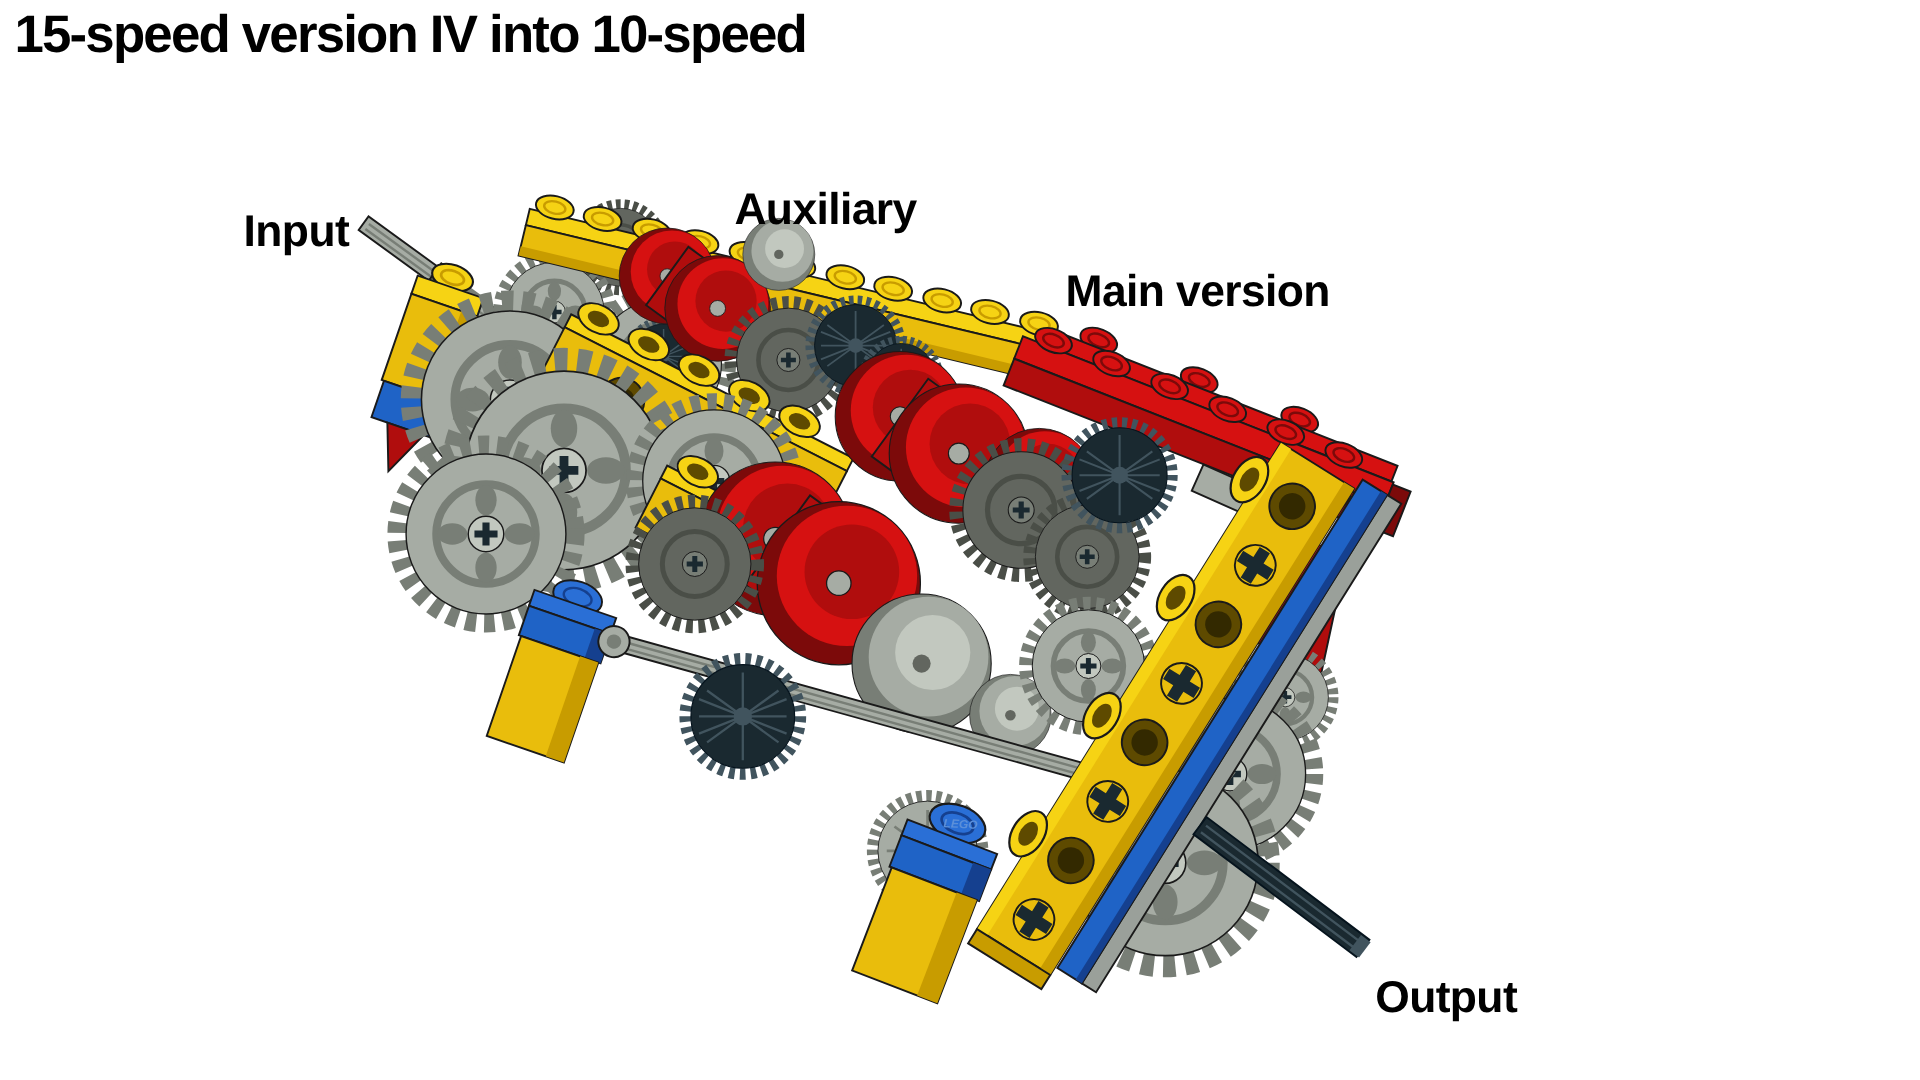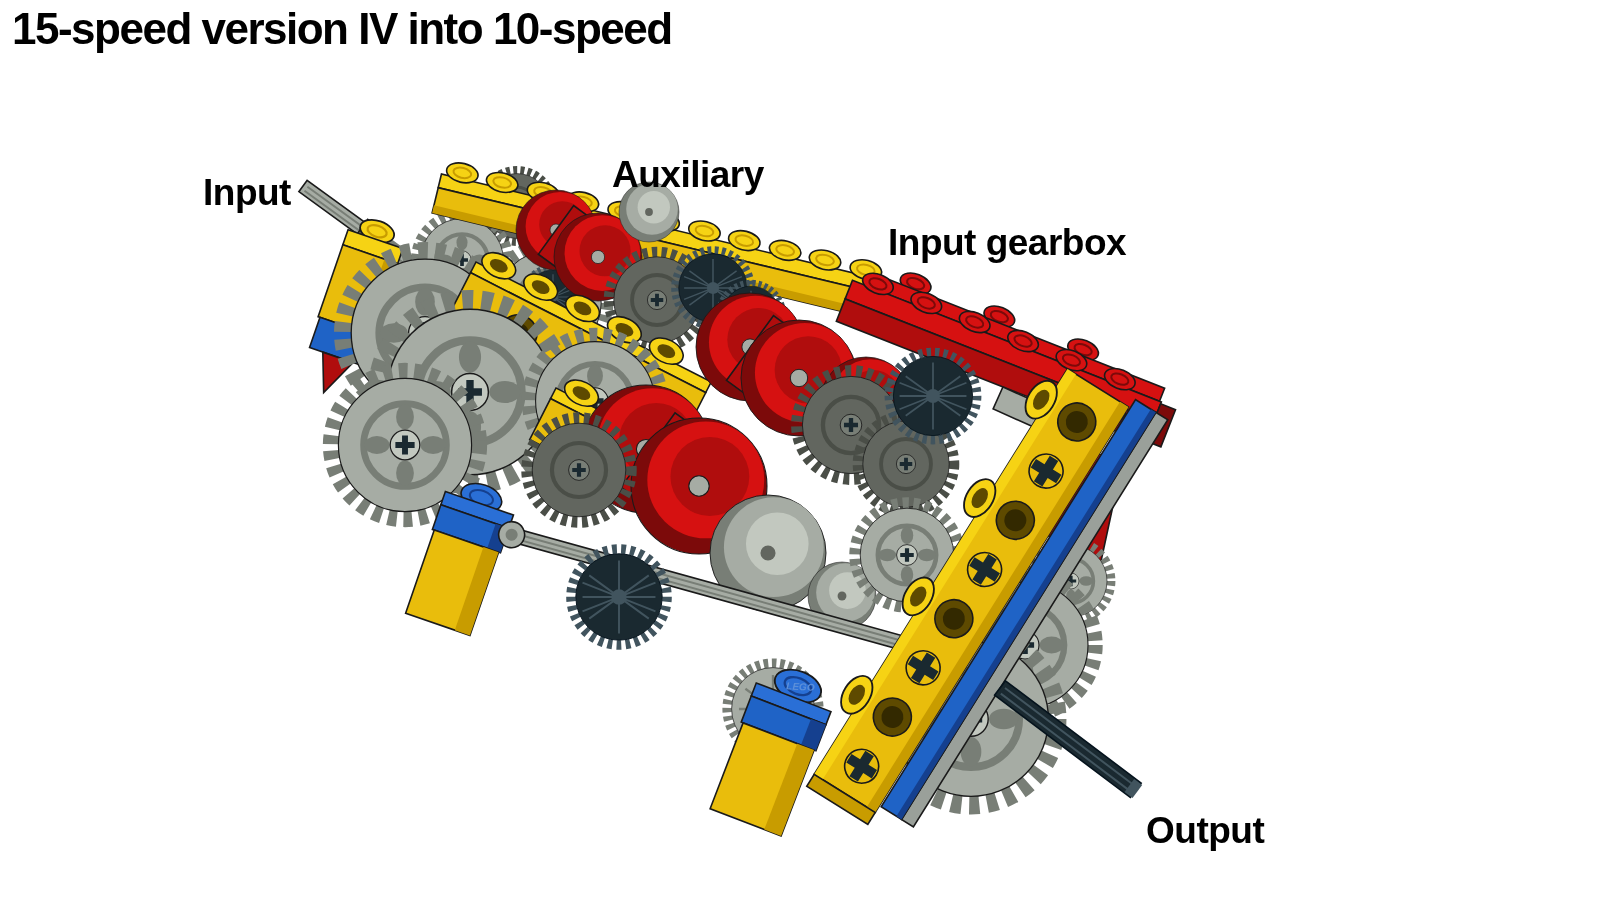--- a/index.html
+++ b/index.html
@@ -295,16 +295,16 @@
 
     <g transform="translate(1000,688) rotate(37)">
       <rect x="0" y="-9" width="170" height="18" class="nv" style="stroke:#05131D;stroke-width:1.6"></rect>
       <path d="M4,-3 H166 M4,4 H166" style="stroke:var(--navy_highlight,#41545E);stroke-width:2" fill="none"></path>
       <rect x="162" y="-8" width="10" height="16" class="nvh"></rect>
     </g>
   </svg>
 
   <div class="lbl" id="lbl-input">Input</div>
   <div class="lbl" id="lbl-aux">Auxiliary</div>
-  <div class="lbl" id="lbl-main">Input gearbox</div>
+  <div class="lbl" id="lbl-main">Main version</div>
   <div class="lbl" id="lbl-output">Output</div>
 
 </div>
 
 </body></html>

